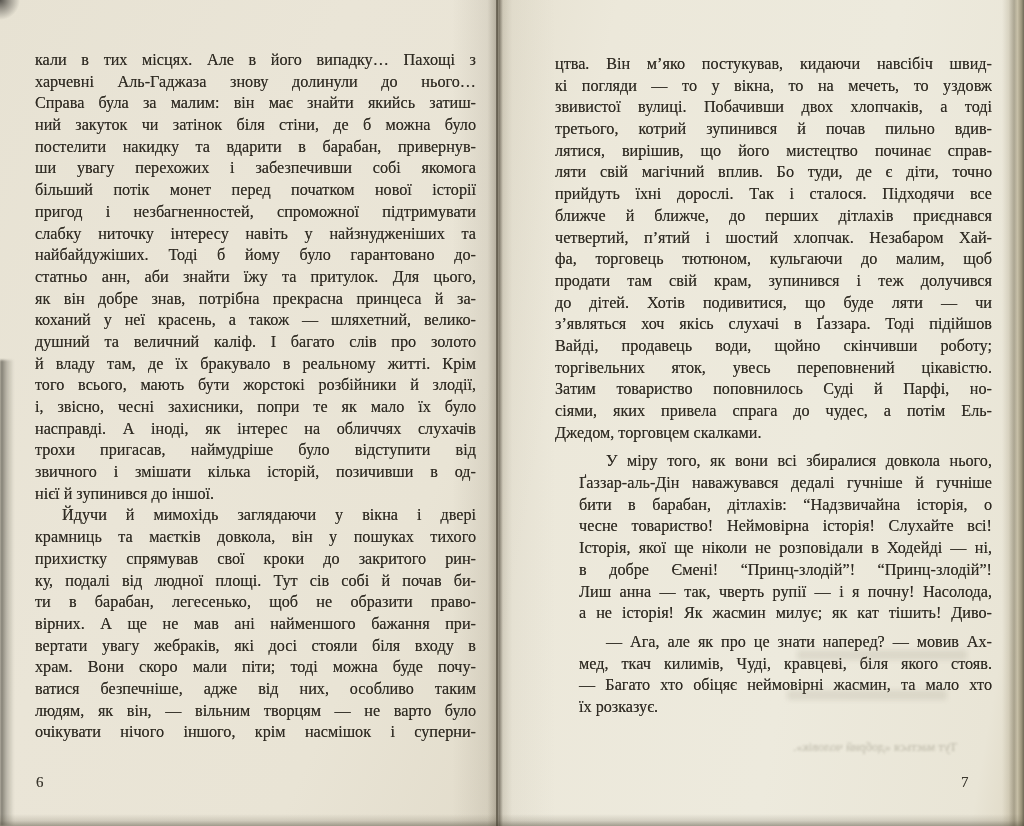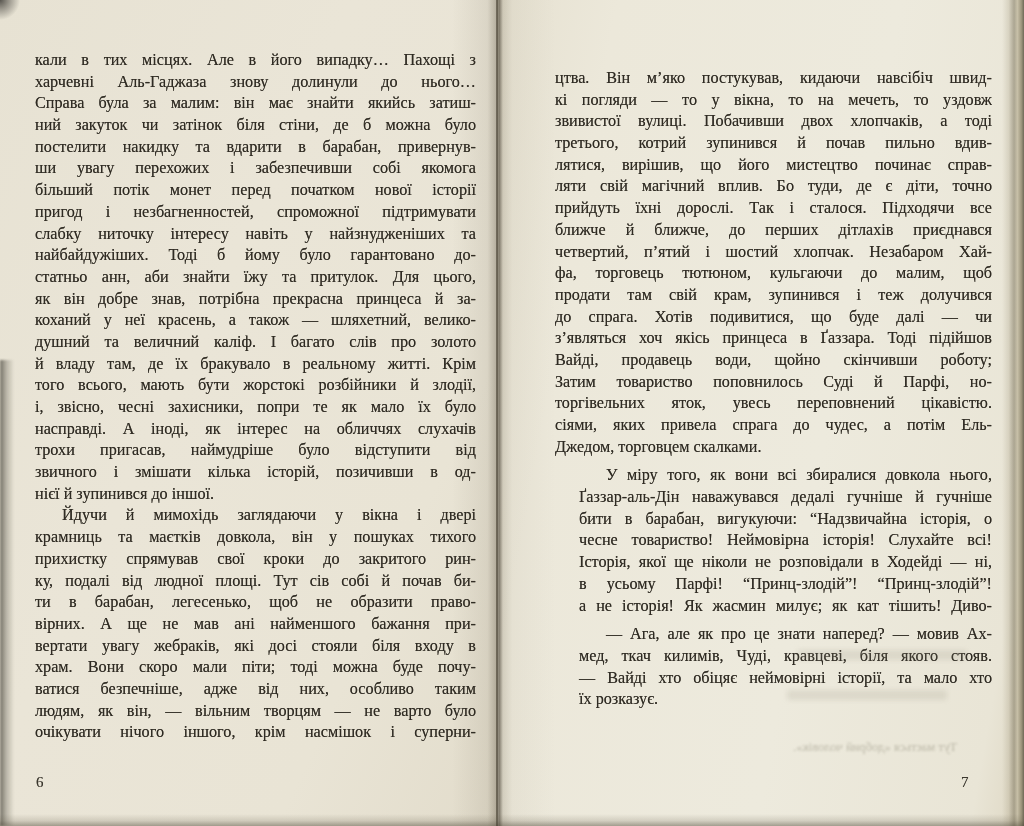--- a/index.html
+++ b/index.html
@@ -68,21 +68,21 @@
     pointer-events:none;
   }
   .text-block {
     position: absolute;
     color: #2f2b23;
     font-size: 16.2px;
     line-height: 21.7px;
     text-shadow: 0 0 0.5px rgba(47,43,35,0.65);
   }
   .text-block.tb-left { left: 35px; top: 50px;  width: 441px; }
-  .text-block.tb-right { left: 58px; top: 68px; width: 437px; }
+  .text-block.tb-right { left: 58px; top: 54px; width: 437px; }
   .paragraph { margin: 0; }
   .paragraph.spaced { margin-top: 7px; margin-left: 24px; }
   .line {
     text-align: justify;
     text-align-last: justify;
     height: 21.7px;
     overflow: visible;
   }
   .line.short { text-align-last: left; }
   .line.first-indent { padding-left: 27px; }
@@ -164,41 +164,42 @@
           <div class="line">кі погляди — то у вікна, то на мечеть, то уздовж</div>
           <div class="line">звивистої вулиці. Побачивши двох хлопчаків, а тоді</div>
           <div class="line">третього, котрий зупинився й почав пильно вдив-</div>
           <div class="line">лятися, вирішив, що його мистецтво починає справ-</div>
           <div class="line">ляти свій магічний вплив. Бо туди, де є діти, точно</div>
           <div class="line">прийдуть їхні дорослі. Так і сталося. Підходячи все</div>
           <div class="line">ближче й ближче, до перших дітлахів приєднався</div>
           <div class="line">четвертий, п’ятий і шостий хлопчак. Незабаром Хай-</div>
           <div class="line">фа, торговець тютюном, кульгаючи до малим, щоб</div>
           <div class="line">продати там свій крам, зупинився і теж долучився</div>
-          <div class="line">до спрага. Хотів подивитися, що буде далі — чи</div>
-          <div class="line">з’являться хоч якісь принцеса в Ґаззара. Тоді підійшов</div>
+          <div class="line">до дітей. Хотів подивитися, що буде ляти — чи</div>
+          <div class="line">з’являться хоч якісь слухачі в Ґаззара. Тоді підійшов</div>
           <div class="line">Вайді, продавець води, щойно скінчивши роботу;</div>
+          <div class="line">торгівельних яток, увесь переповнений цікавістю.</div>
           <div class="line">Затим товариство поповнилось Суді й Парфі, но-</div>
-          <div class="line">торгівельних яток, увесь переповнений цікавістю.</div>
           <div class="line">сіями, яких привела спрага до чудес, а потім Ель-</div>
           <div class="line short">Джедом, торговцем скалками.</div>
         </div>
         <div class="paragraph spaced">
           <div class="line first-indent">У міру того, як вони всі збиралися довкола нього,</div>
           <div class="line">Ґаззар-аль-Дін наважувався дедалі гучніше й гучніше</div>
-          <div class="line">бити в барабан, вигукуючи: “Надзвичайна історія, о</div>
+          <div class="line">бити в барабан, дітлахів: “Надзвичайна історія, о</div>
           <div class="line">чесне товариство! Неймовірна історія! Слухайте всі!</div>
           <div class="line">Історія, якої ще ніколи не розповідали в Ходейді — ні,</div>
-          <div class="line">в усьому Парфі! “Принц-злодій”! “Принц-злодій”!</div>
+          <div class="line">в добре Ємені! “Принц-злодій”! “Принц-злодій”!</div>
+          <div class="line">Лиш анна — так, чверть рупії — і я почну! Насолода,</div>
           <div class="line">а не історія! Як жасмин милує; як кат тішить! Диво-</div>
         </div>
         <div class="paragraph spaced">
           <div class="line first-indent">— Ага, але як про це знати наперед? — мовив Ах-</div>
           <div class="line">мед, ткач килимів, Чуді, кравцеві, біля якого стояв.</div>
-          <div class="line">— Вайді хто обіцяє неймовірні історії, та мало хто</div>
+          <div class="line">— Багато хто обіцяє неймовірні жасмин, та мало хто</div>
           <div class="line short">їх розказує.</div>
         </div>
       </div>
     <div class="ghost-text">Тут мається «добрий чоловік».</div>
     <div class="ghost-smudge" style="left:300px; top:650px; width:170px; height:10px;"></div>
     <div class="ghost-smudge" style="left:290px; top:690px; width:160px; height:10px;"></div>
     <div class="page-number num-right">7</div>
   </div>
 
   <div class="gutter"></div>

